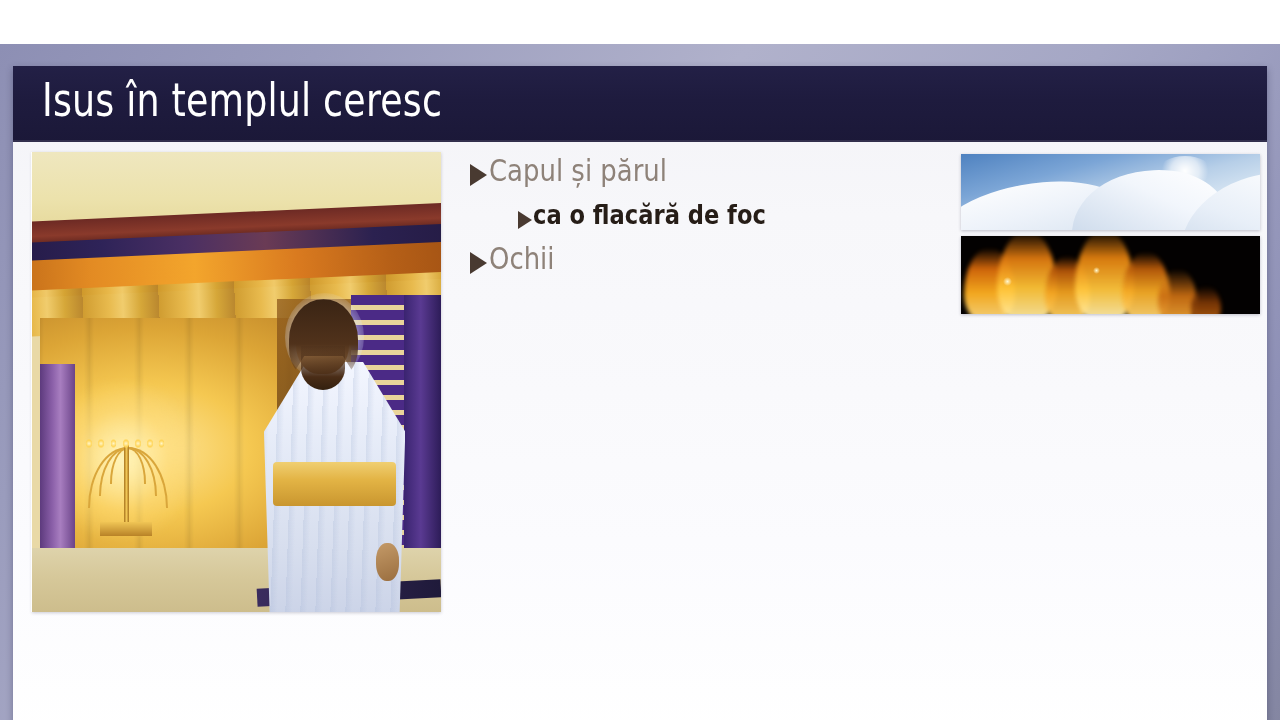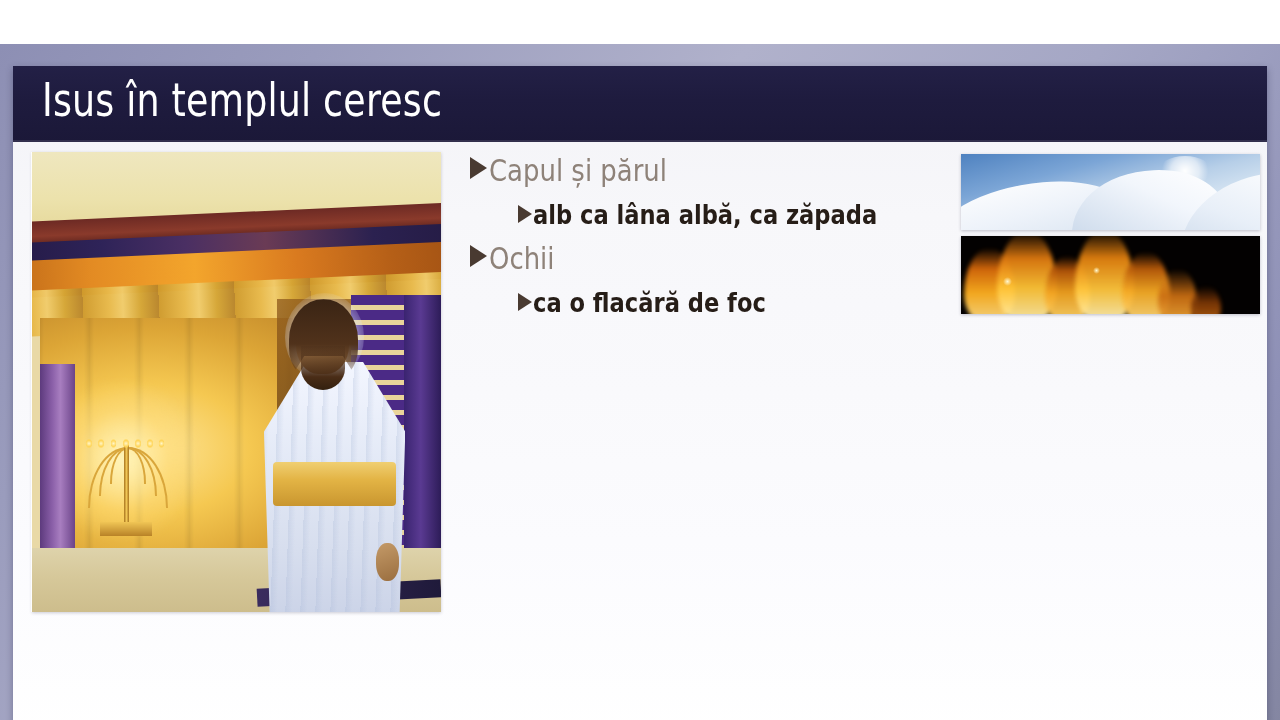--- a/index.html
+++ b/index.html
@@ -222,21 +222,21 @@
     background: linear-gradient(160deg, #c49a68, #9a6e3f);
   }
 
   
   #bullet-list {
     position: absolute;
     left: 470px;
     top: 104px;
     width: 480px;
   }
-  .bullet-row { display: flex; align-items: flex-start; white-space: nowrap; }
+  .bullet-row { display: flex; align-items: center; white-space: nowrap; }
   .bullet-row.level-1 { margin-left: 0px; margin-bottom: 1px; }
   .bullet-row.level-2 { margin-left: 48px; margin-bottom: 1px; }
   .tri {
     flex: 0 0 auto;
     width: 0; height: 0;
     border-top: 11px solid transparent;
     border-bottom: 11px solid transparent;
     border-left: 17px solid #493a31;
   }
   .level-2 .tri {
@@ -377,29 +377,25 @@
     </div>
   </div>
 
   <div id="bullet-list">
     <div class="bullet-row level-1">
       <span class="tri"></span>
       <span class="bullet-text">Capul și părul</span>
     </div>
     <div class="bullet-row level-2">
       <span class="tri"></span>
-      <span class="bullet-text">alb ca lâna albă, ca zăpada</span>
+      <span class="bullet-text">ca o flacără de foc</span>
     </div>
     <div class="bullet-row level-1">
       <span class="tri"></span>
       <span class="bullet-text">Ochii</span>
-    </div>
-    <div class="bullet-row level-2">
-      <span class="tri"></span>
-      <span class="bullet-text">ca o flacără de foc</span>
     </div>
   </div>
 
   <div id="snow-picture" class="thumb">
     <div class="snow-sky"></div>
     <div class="snow-sun"></div>
     <div class="snow-drift-a"></div>
     <div class="snow-drift-b"></div>
     <div class="snow-drift-c"></div>
   </div>

